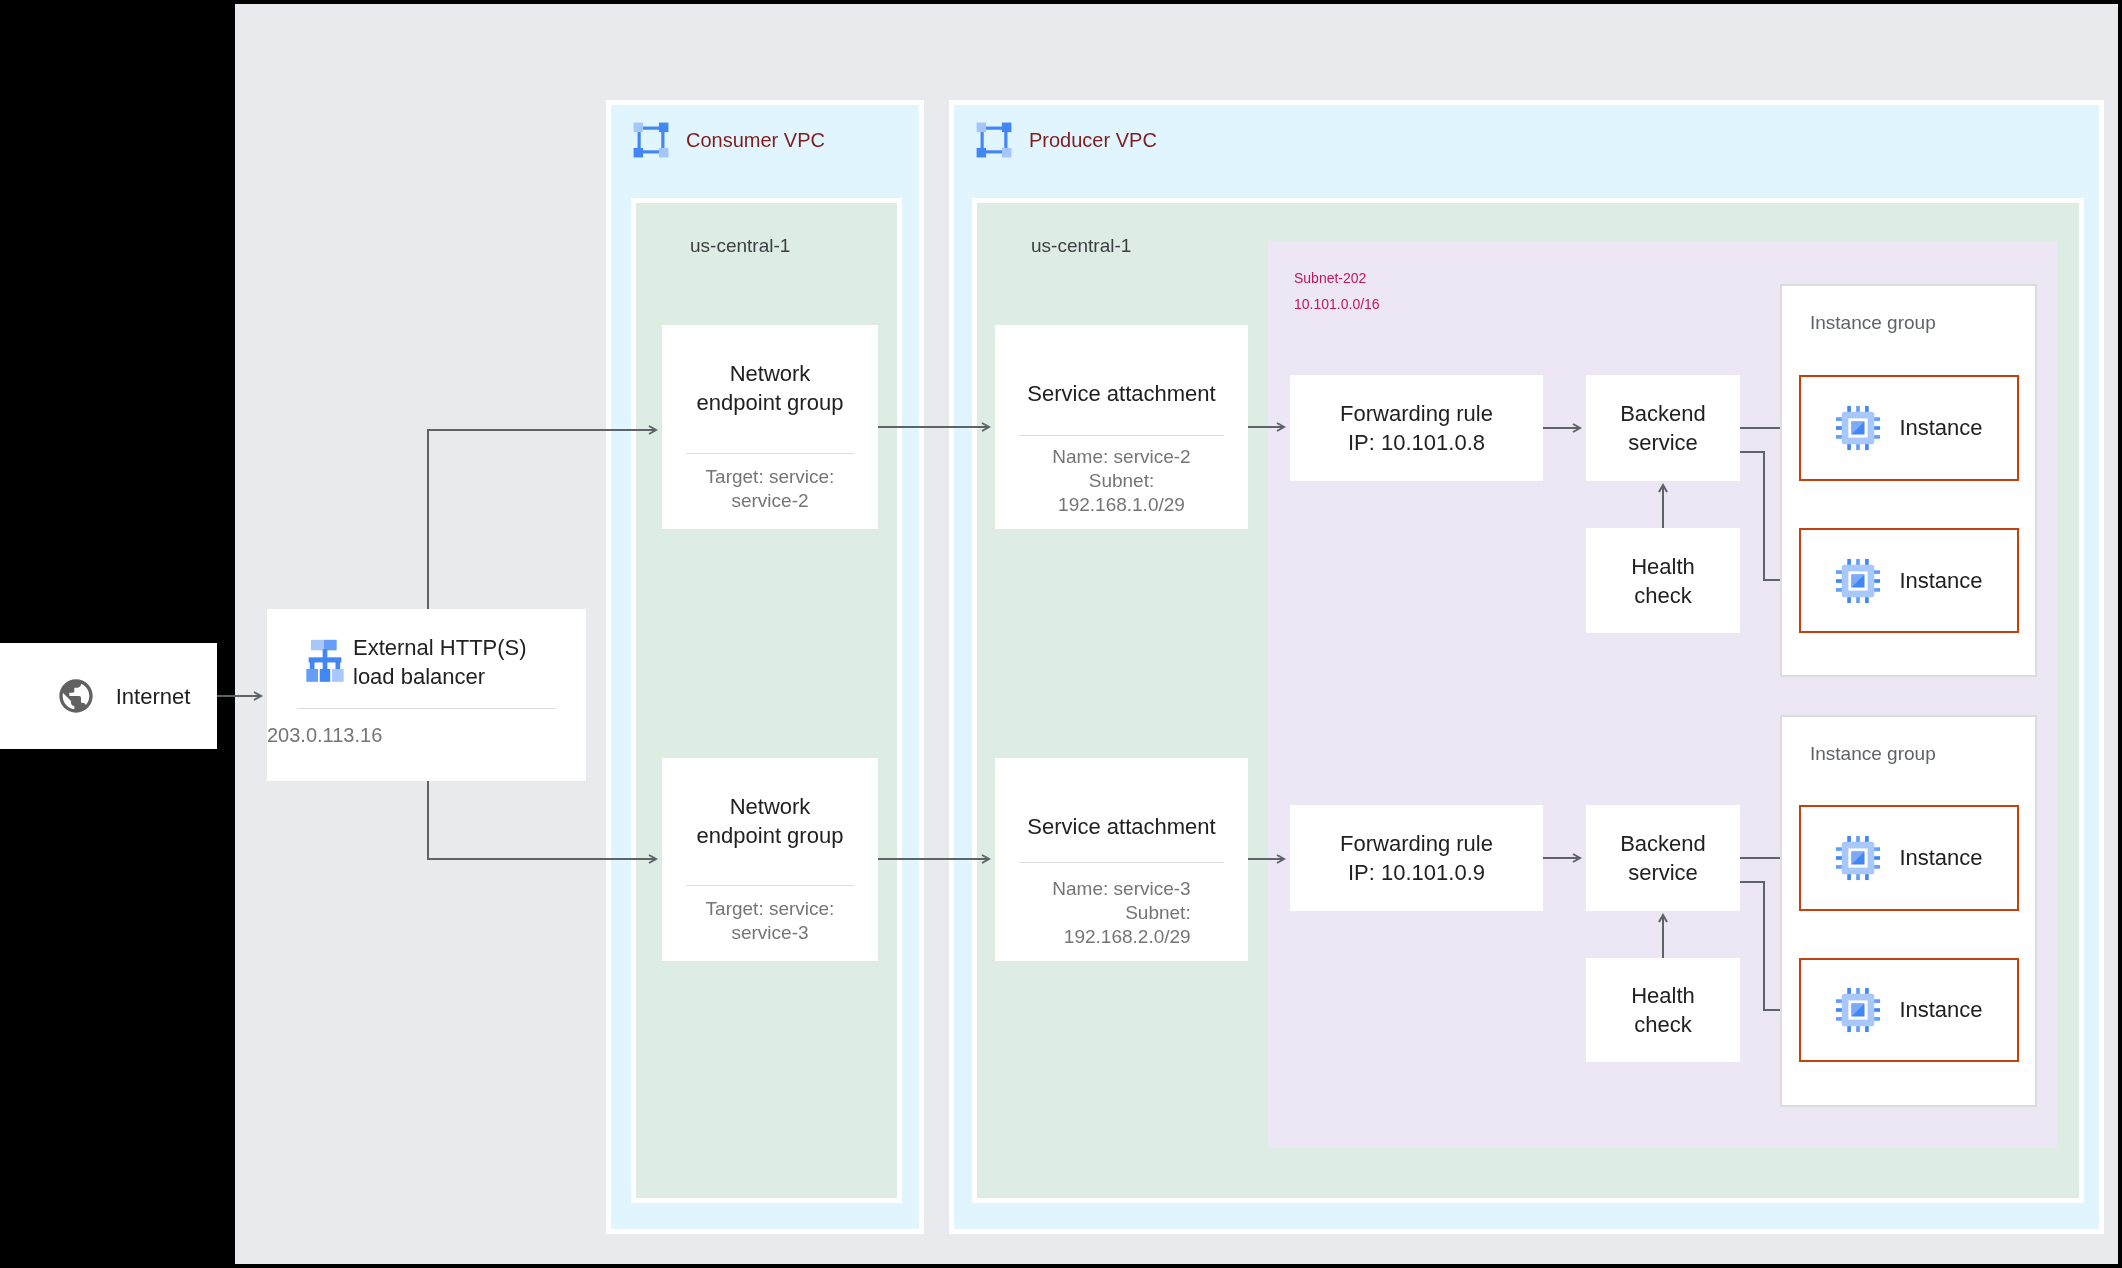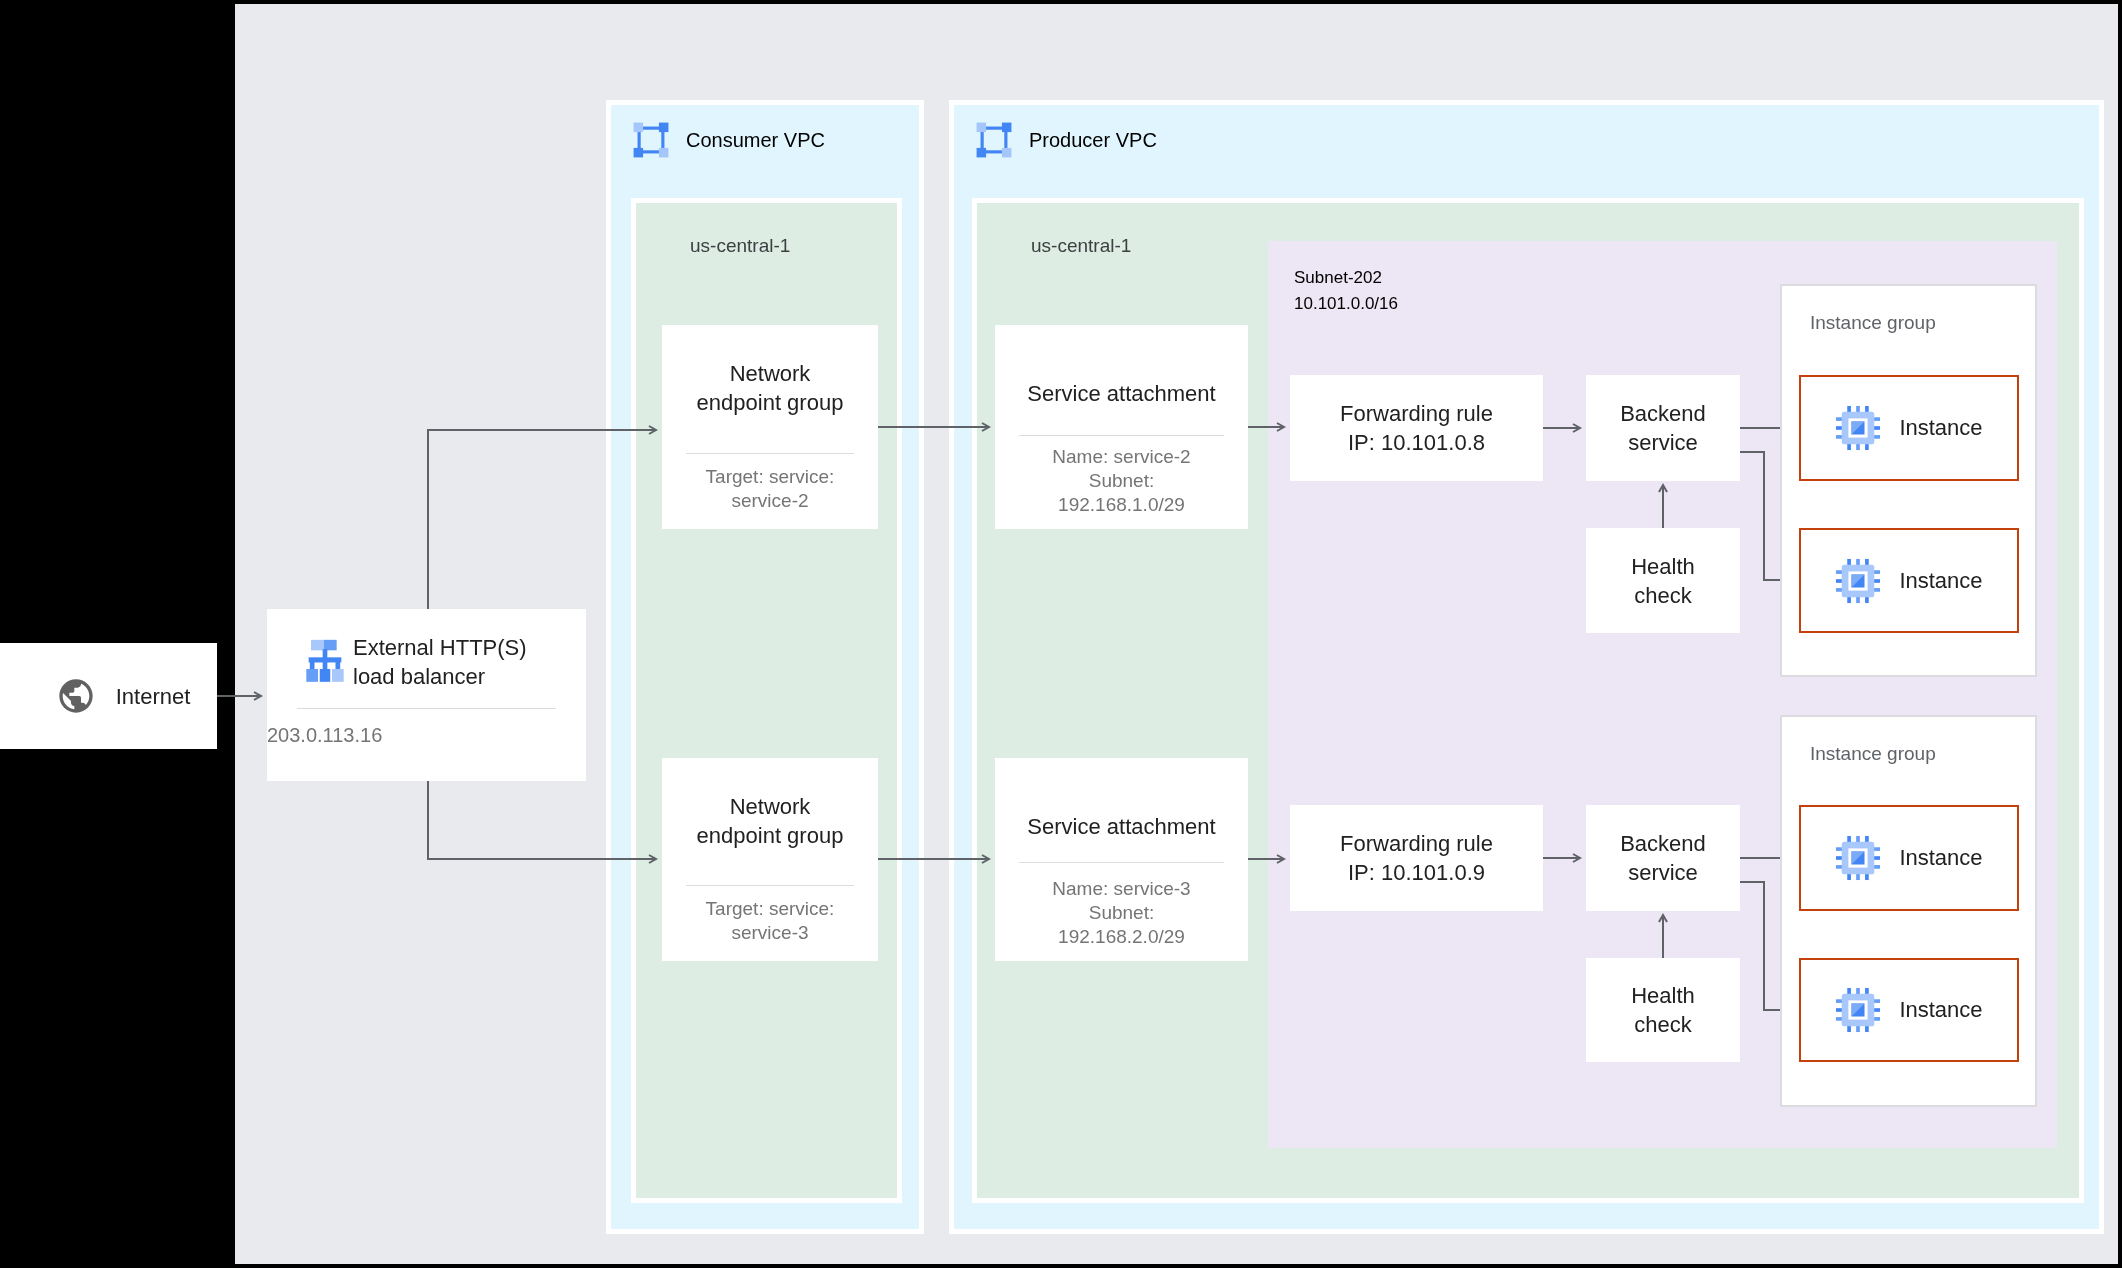--- a/index.html
+++ b/index.html
@@ -7,25 +7,25 @@
         font-family:"Liberation Sans","DejaVu Sans",sans-serif;}
   #canvas{position:absolute;left:235px;top:4px;width:1883px;height:1260px;background:#E8EAED;}
 
   
   .logo{position:absolute;left:265px;top:18px;font-size:40px;font-weight:700;letter-spacing:-1px;}
   .logo .suffix{color:#5F6368;font-weight:400;margin-left:10px;}
 
   
   .vpc{position:absolute;background:#E1F5FE;border:5px solid #fff;box-sizing:border-box;}
   .vpc-header{position:absolute;left:21px;top:16px;display:flex;align-items:center;gap:16px;}
-  .vpc-label{color:#000000;font-size:20px;}
+  .vpc-label{color:#7f1d1d;font-size:20px;}
   .region{position:absolute;background:#DDEDE3;border:5px solid #fff;box-sizing:border-box;}
   .region-label{position:absolute;left:30px;top:32px;color:#3C4043;font-size:19px;margin-left:24px;}
   .subnet{position:absolute;background:#ECE6F5;}
-  .subnet-label{position:absolute;left:26px;top:24px;color:#000000;font-size:17px;line-height:26px;white-space:pre-line;}
+  .subnet-label{position:absolute;left:26px;top:24px;color:#be185d;font-size:14px;line-height:26px;white-space:pre-line;}
 
   
   .node{position:absolute;background:#fff;box-sizing:border-box;}
   .col{display:flex;flex-direction:column;align-items:center;text-align:center;}
   .node-title{color:#212121;font-size:22px;line-height:29px;white-space:pre-line;}
   .node-sub{color:#757575;font-size:19px;line-height:24px;white-space:pre-line;}
   .divider{height:1px;background:#DADCE0;}
   .spacer{flex:1;}
   .center2{justify-content:center;}
 
@@ -222,21 +222,21 @@
     <div class="spacer"></div>
     <div class="divider" style="width:168px;"></div>
     <div class="node-sub" style="margin:11px 0 16px;">Target: service:
 service-3</div>
   </div>
 
   <div class="node col" style="left:995px;top:758px;width:253px;height:203px;padding:0 8px;">
     <div class="node-title" style="margin-top:54px;">Service attachment</div>
     <div class="spacer"></div>
     <div class="divider" style="width:205px;"></div>
-    <div class="node-sub" style="margin:14px 0 12px;">Name: service-3
+    <div class="node-sub" style="margin:14px 0 12px;text-align:right;">Name: service-3
 Subnet:
 192.168.2.0/29</div>
   </div>
 
   <div class="node col center2" style="left:1290px;top:805px;width:253px;height:106px;">
     <div class="node-title">Forwarding rule</div>
     <div class="node-title">IP: 10.101.0.9</div>
   </div>
 
   <div class="node col center2" style="left:1586px;top:805px;width:154px;height:106px;">

